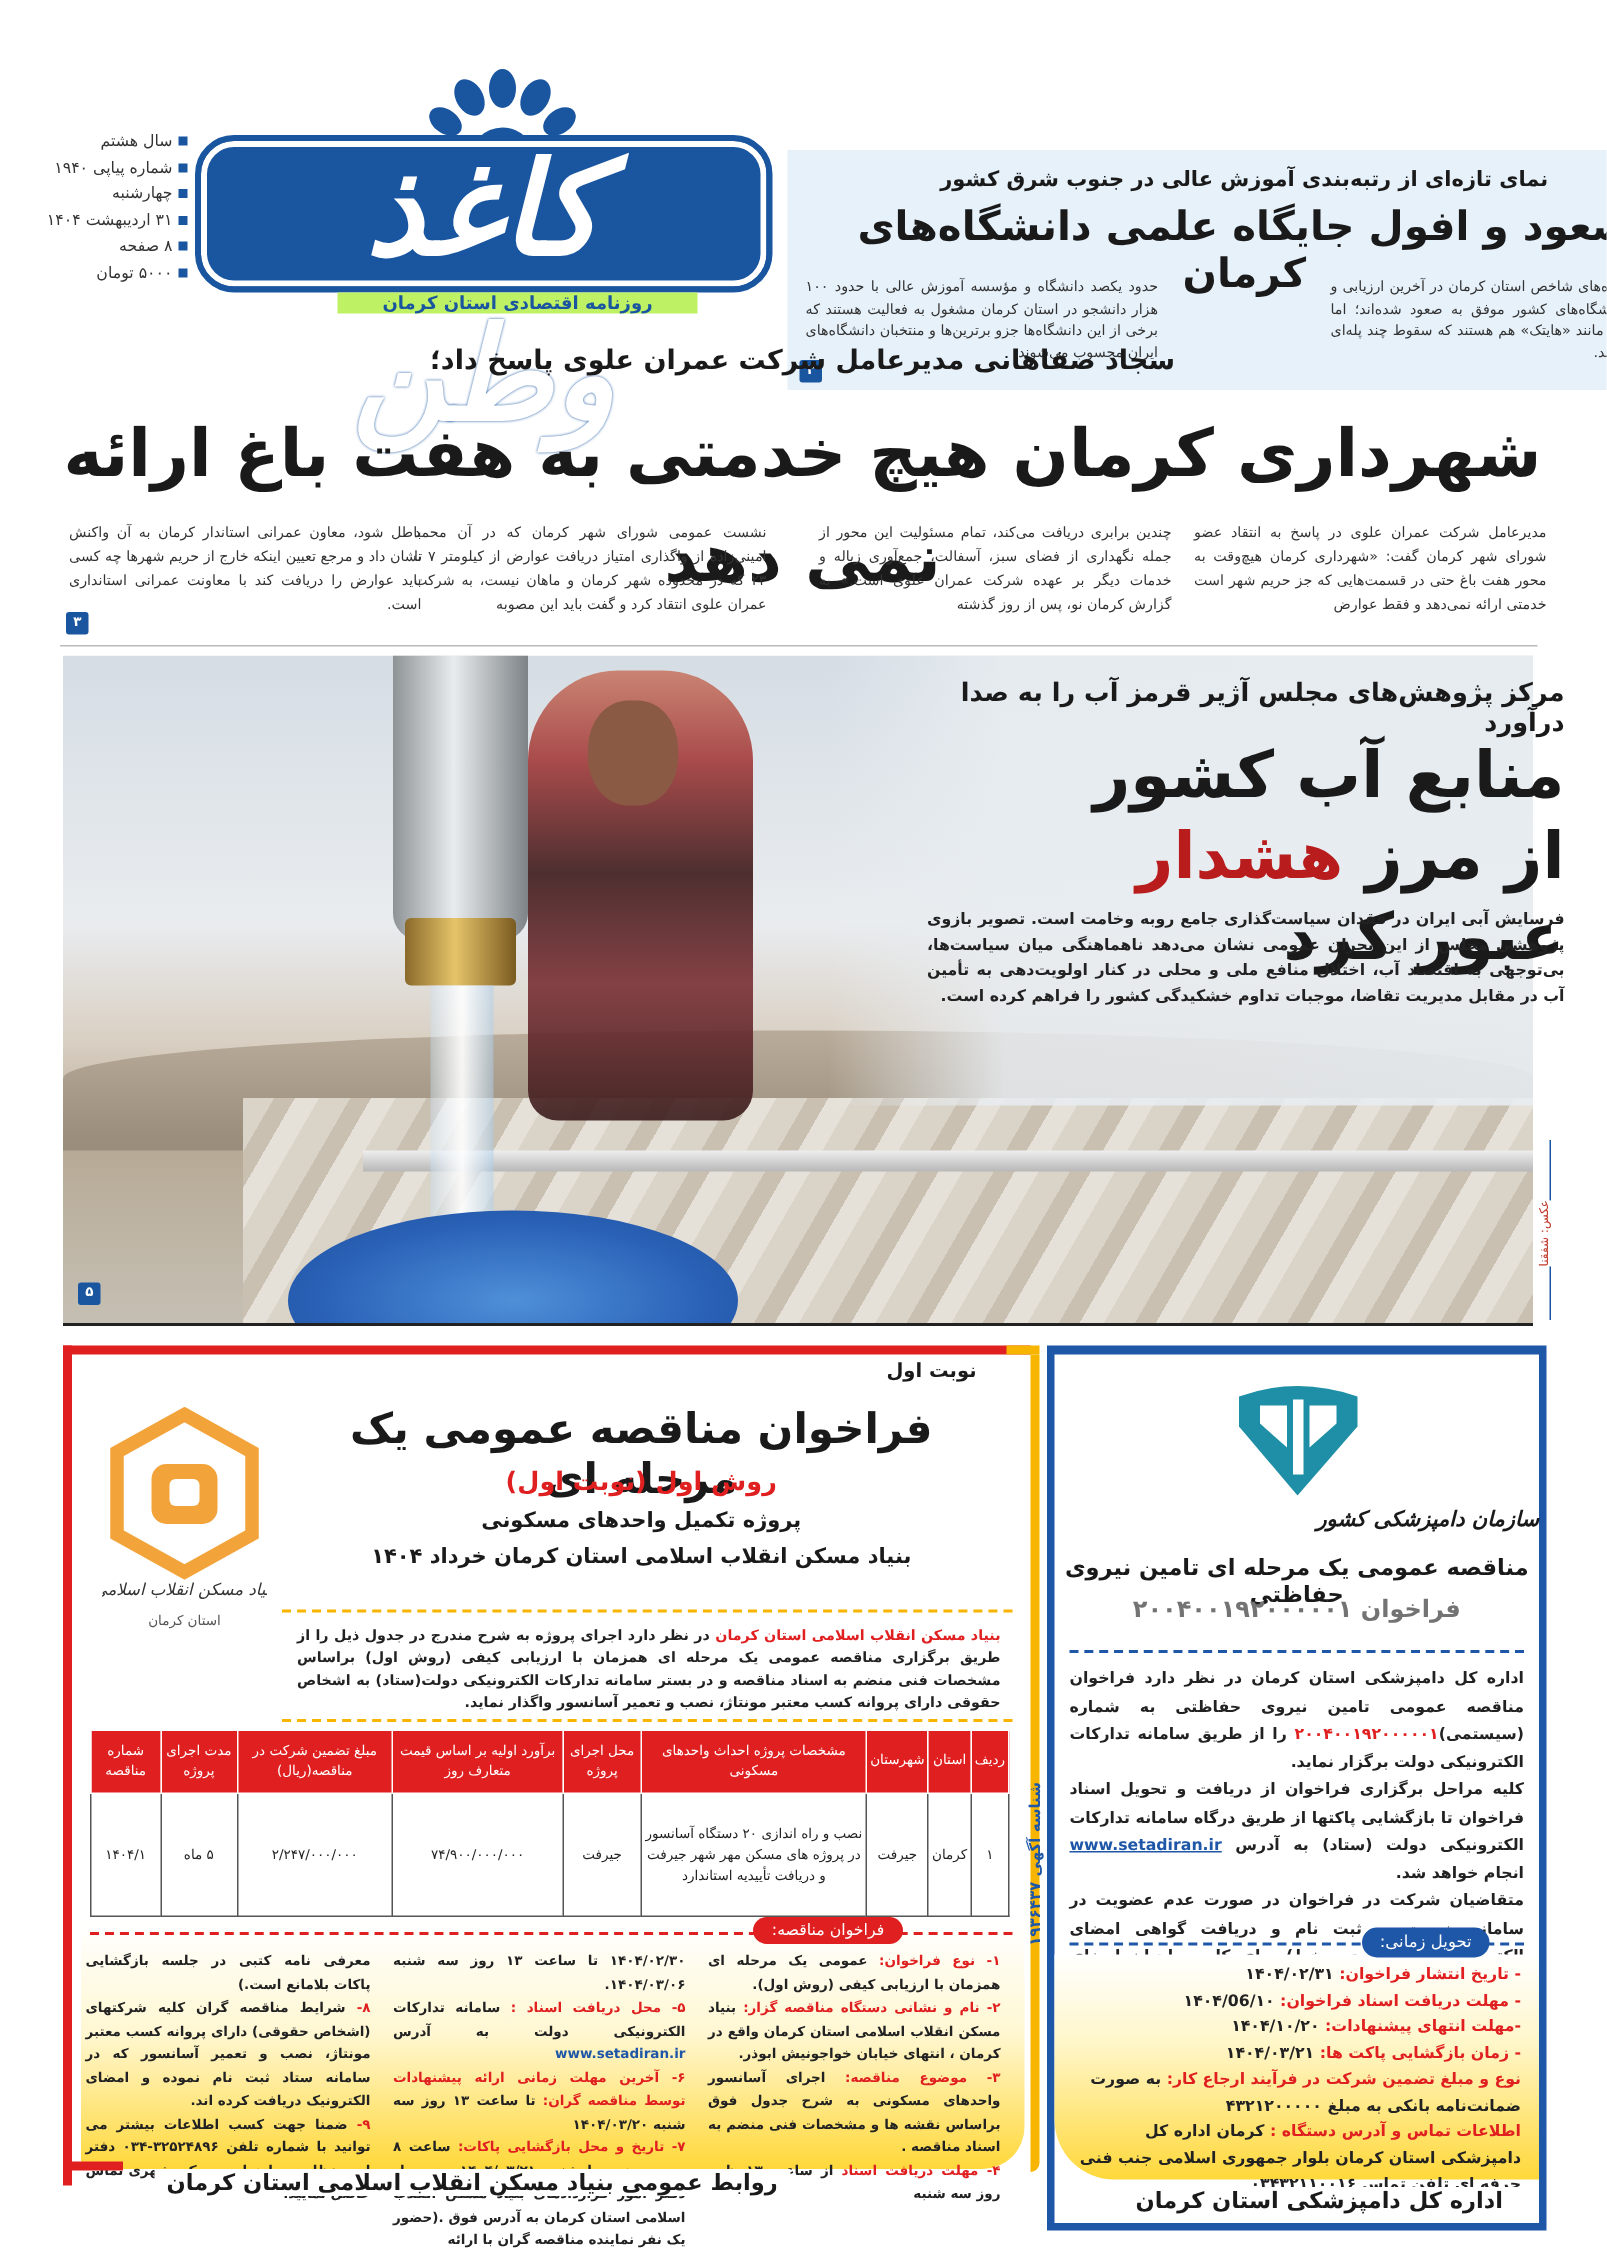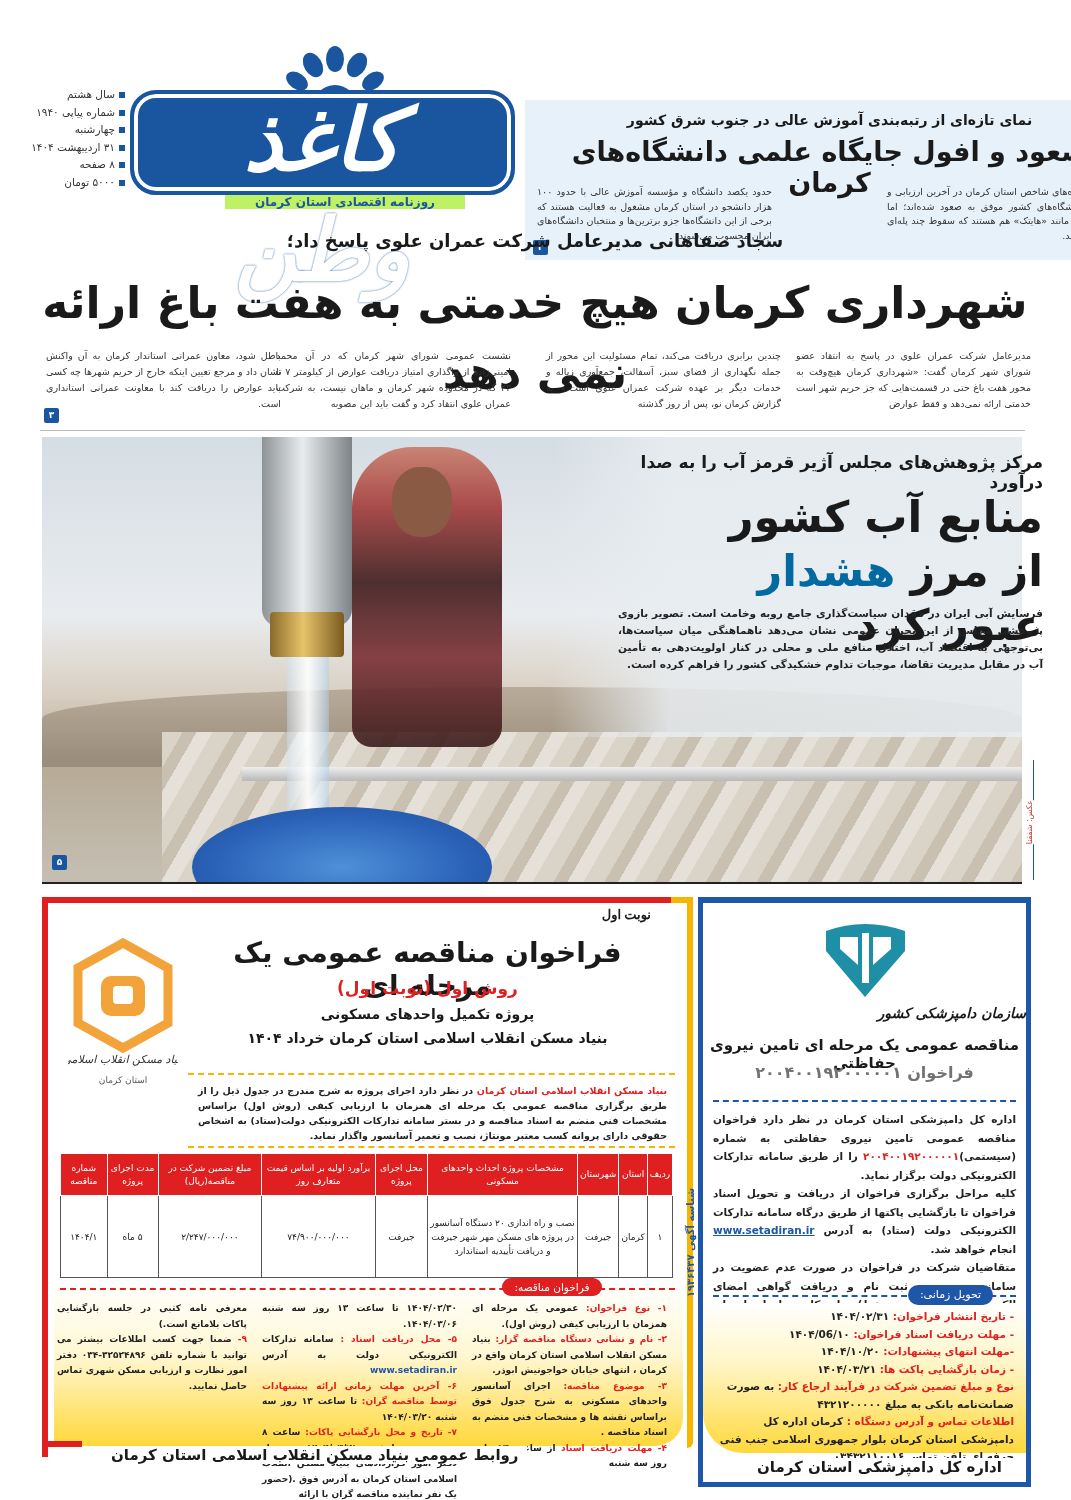--- a/index.html
+++ b/index.html
@@ -41,21 +41,21 @@
   .photo-pipe { position: absolute; left: 200px; right: 0; top: 330px; height: 14px; background: linear-gradient(180deg, #eee, #b8b8b8); }
   .photo-tap { position: absolute; left: 220px; top: 0; width: 90px; height: 190px; background: linear-gradient(90deg, #8e9396, #e9ecee 45%, #7d8387); border-radius: 0 0 18px 18px; }
   .photo-tapnut { position: absolute; left: 228px; top: 175px; width: 74px; height: 45px; background: linear-gradient(90deg, #8a6a2a, #e6c46a 45%, #7a5b20); border-radius: 4px; }
   .photo-water { position: absolute; left: 245px; top: 220px; width: 42px; height: 200px; background: linear-gradient(90deg, rgba(200,225,245,.4), rgba(255,255,255,.9), rgba(170,205,235,.5)); }
   .photo-bottle { position: absolute; left: 150px; top: 370px; width: 300px; height: 120px; background: radial-gradient(ellipse at center, #4f8fd8, #2a62b8 60%, #1f4f99); border-radius: 50%; }
   .photo-person { position: absolute; left: 310px; top: 10px; width: 150px; height: 300px; background: linear-gradient(180deg, #c87a66 0%, #a33a3a 20%, #3d1a1a 45%, #7a2f34 70%, #3a1c1c 100%); border-radius: 60px 60px 20px 20px; opacity: .9; }
   .photo-face { position: absolute; left: 350px; top: 30px; width: 60px; height: 70px; background: #8a5a45; border-radius: 45%; }
   .photo-shade { position: absolute; right: 0; top: 0; width: 470px; height: 300px; background: linear-gradient(90deg, rgba(230,236,240,0), rgba(232,237,241,.85) 25%, rgba(232,237,241,.9)); }
   .water-kicker { right: 28px; top: 452px; width: 420px; text-align: right; font-size: 17px; font-weight: bold; }
   .water-title { right: 28px; top: 490px; width: 420px; text-align: right; font-size: 43px; font-weight: 900; line-height: 54px; }
-  .water-title .red { color: #0369a1; margin-left: 40px; }
+  .water-title .red { color: #b91c1c; margin-left: 40px; }
   .water-lead { right: 28px; top: 605px; width: 425px; text-align: justify; font-size: 10.5px; line-height: 17px; font-weight: bold; color: #222; }
   .photo-credit { left: 1023px; top: 760px; width: 22px; height: 120px; }
   .photo-credit .line { position: absolute; left: 10px; top: 0; width: 1px; height: 120px; background: #1a56a0; }
   .photo-credit .txt { position: absolute; left: 2px; top: 40px; font-size: 8px; color: #c0392b; writing-mode: vertical-rl; transform: rotate(180deg); background: #fff; }
 
   
   .ad-vet { left: 698px; top: 897px; width: 333px; height: 590px; border: 5px solid #1e56a8; border-top-width: 6px; }
   .vet-logo { position: absolute; left: 115px; top: 18px; width: 95px; height: 80px; }
   .vet-org { position: absolute; left: 0; right: 0; top: 102px; text-align: right; font-size: 14px; font-weight: bold; font-style: italic; }
   .vet-title { position: absolute; left: 0; right: 0; top: 133px; text-align: center; font-size: 15px; font-weight: bold; }
@@ -68,21 +68,21 @@
   .vet-yellow { position: absolute; left: 0; right: 0; top: 400px; height: 150px; background: linear-gradient(180deg, #ffffff 0%, #fff6c8 40%, #ffd83a 100%); border-radius: 0 0 0 40px; }
   .vet-rows { position: absolute; left: 12px; right: 12px; top: 405px; font-size: 10.5px; line-height: 17.5px; font-weight: bold; color: #222; }
   .vet-rows .lbl { color: #e02020; }
   .vet-footer { position: absolute; left: 30px; right: 0; top: 555px; text-align: center; font-size: 15px; font-weight: bold; background: #fff; }
   .vet-side { position: absolute; left: -18px; top: 285px; font-size: 10px; font-weight: bold; color: #1e56a8; writing-mode: vertical-rl; transform: rotate(180deg); }
 
   
   .ad-house { left: 42px; top: 897px; width: 645px; height: 560px; border-left: 6px solid #e02020; border-top: 6px solid #e02020; }
   .ad-house-ybar { position: absolute; right: -6px; top: 0; width: 6px; height: 545px; background: #f7b500; border-radius: 0 0 6px 0; }
   .ad-house-ytop { position: absolute; right: -6px; top: -6px; width: 22px; height: 6px; background: #f7b500; }
-  .house-turn { position: absolute; right: 30px; top: 4px; font-size: 13px; font-weight: bold; background: #fff; padding: 0 6px; font-family: Liberation Serif, serif; }
+  .house-turn { position: absolute; right: 30px; top: 4px; font-size: 13px; font-weight: bold; background: #fff; padding: 0 6px; }
   .house-logo { position: absolute; left: 20px; top: 35px; width: 110px; height: 150px; }
   .house-title { position: absolute; left: 140px; right: 20px; top: 33px; text-align: center; font-size: 28px; font-weight: bold; }
   .house-method { position: absolute; left: 140px; right: 20px; top: 75px; text-align: center; font-size: 17px; font-weight: bold; color: #e02020; }
   .house-proj { position: absolute; left: 140px; right: 20px; top: 103px; text-align: center; font-size: 14px; font-weight: bold; }
   .house-org { position: absolute; left: 140px; right: 20px; top: 127px; text-align: center; font-size: 14px; font-weight: bold; }
   .dash-y { position: absolute; height: 0; border-top: 2px dashed #f7b500; }
   .house-intro { position: absolute; left: 150px; right: 20px; top: 180px; font-size: 9.5px; line-height: 15px; text-align: justify; color: #222; font-weight: bold; }
   .house-intro .red { color: #e02020; }
   .house-table { position: absolute; left: 18px; right: 14px; top: 250px; border-collapse: collapse; width: 613px; font-size: 9px; text-align: center; }
   .house-table th { background: #e02020; color: #fff; font-weight: normal; border: 1px solid #fff; padding: 4px 2px; line-height: 13px; height: 42px; }
@@ -228,20 +228,21 @@
     <div><span class="red">۴- مهلت دریافت اسناد</span><span> از ساعت ۱۳ ظهر روز سه شنبه</span></div>
   </div>
   <div class="house-col c2">
     <div><span>۱۴۰۴/۰۲/۳۰ تا ساعت ۱۳ روز سه شنبه ۱۴۰۴/۰۳/۰۶.</span></div>
     <div><span class="red">۵- محل دریافت اسناد :</span><span> سامانه تدارکات الکترونیکی دولت به آدرس </span><span class="link">www.setadiran.ir</span></div>
     <div><span class="red">۶- آخرین مهلت زمانی ارائه پیشنهادات توسط مناقصه گران:</span><span> تا ساعت ۱۳ روز سه شنبه ۱۴۰۴/۰۳/۲۰</span></div>
     <div><span class="red">۷- تاریخ و محل بازگشایی پاکات:</span><span> ساعت ۸ صبح روز چهارشنبه ۱۴۰۴/۰۳/۲۱ در محل دفتر امور قراردادهای بنیاد مسکن انقلاب اسلامی استان کرمان به آدرس فوق .(حضور یک نفر نماینده مناقصه گران با ارائه</span></div>
   </div>
   <div class="house-col c3">
     <div><span>معرفی نامه کتبی در جلسه بازگشایی پاکات بلامانع است.)</span></div>
+    <div><span class="red">۸- </span><span>شرایط مناقصه گران کلیه شرکتهای (اشخاص حقوقی) دارای پروانه کسب معتبر مونتاژ، نصب و تعمیر آسانسور که در سامانه ستاد ثبت نام نموده و امضای الکترونیک دریافت کرده اند.</span></div>
     <div><span class="red">۹- </span><span>ضمنا جهت کسب اطلاعات بیشتر می توانید با شماره تلفن ۳۲۵۲۴۸۹۶-۰۳۴ دفتر امور نظارت و ارزیابی مسکن شهری تماس حاصل نمایید.</span></div>
   </div>
 
   <div class="house-redcorner"></div>
   <div class="house-footer">روابط عمومی بنیاد مسکن انقلاب اسلامی استان کرمان</div>
 </div>
 
 <div class="abs ad-vet">
   <svg class="vet-logo" viewBox="0 0 95 80">
     <path d="M8 10 Q47 -4 87 10 L87 30 L47 76 L8 30 Z" fill="#1e8fa6"></path>

